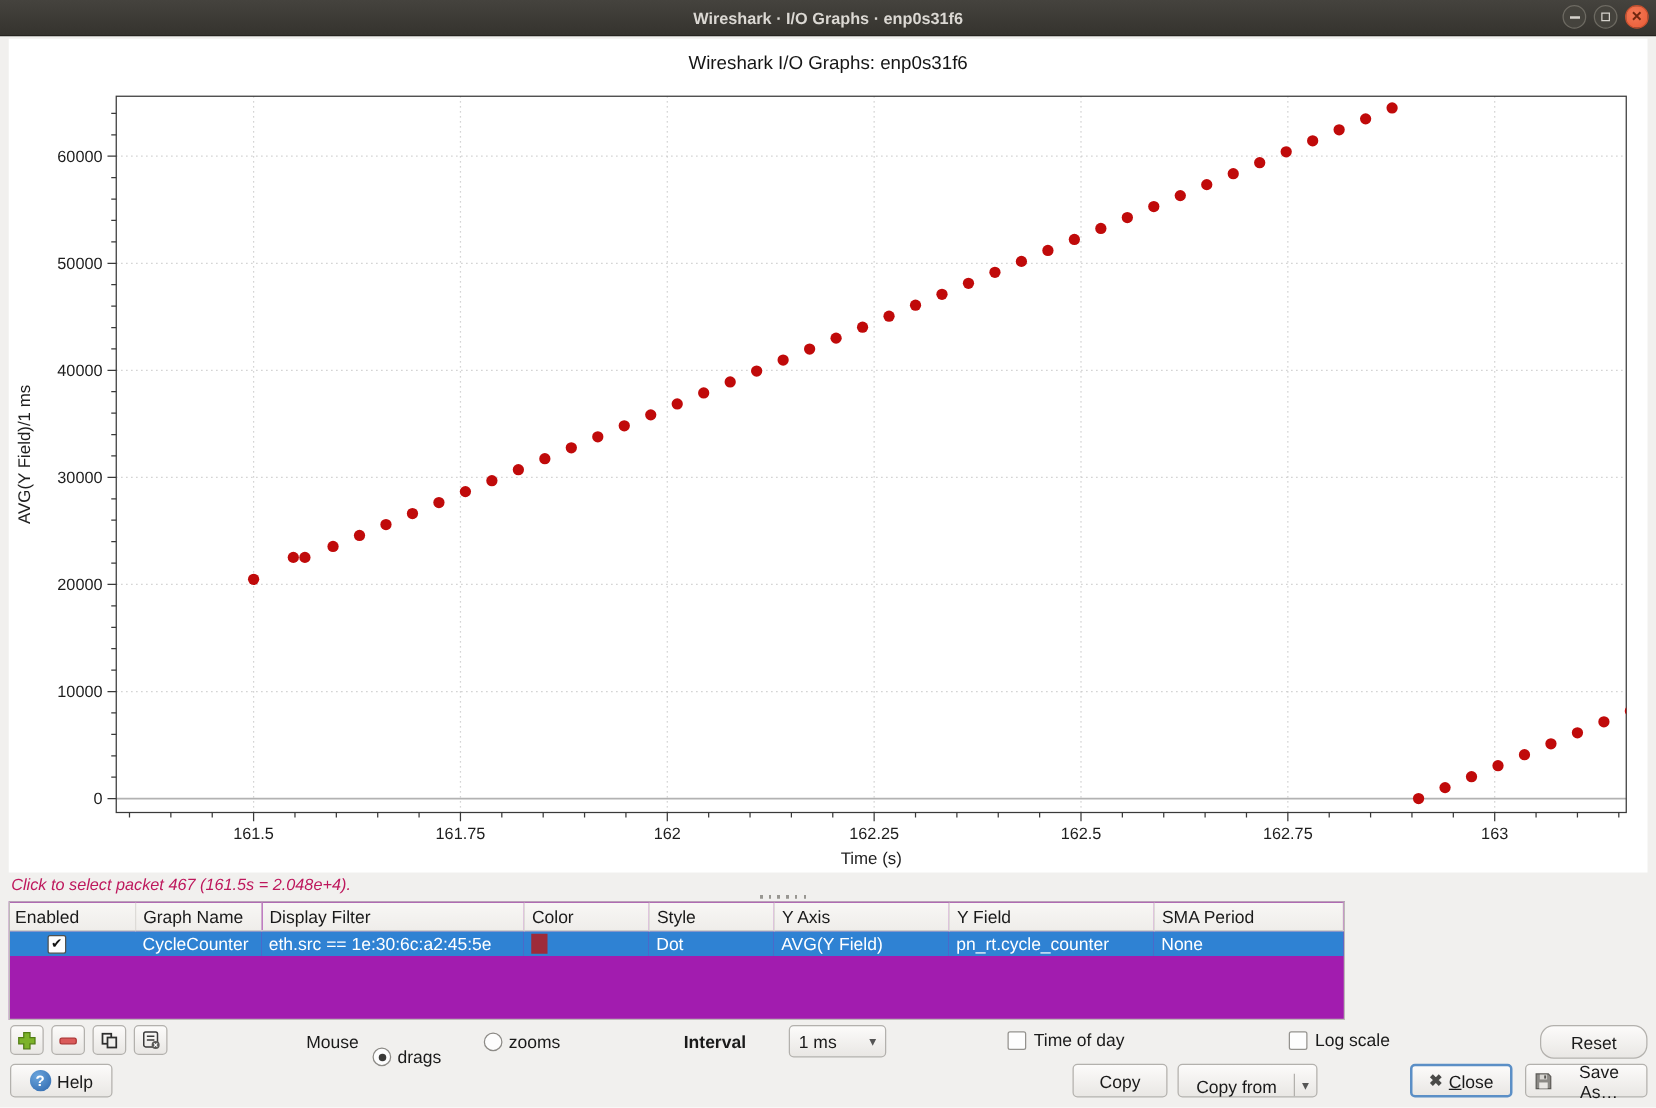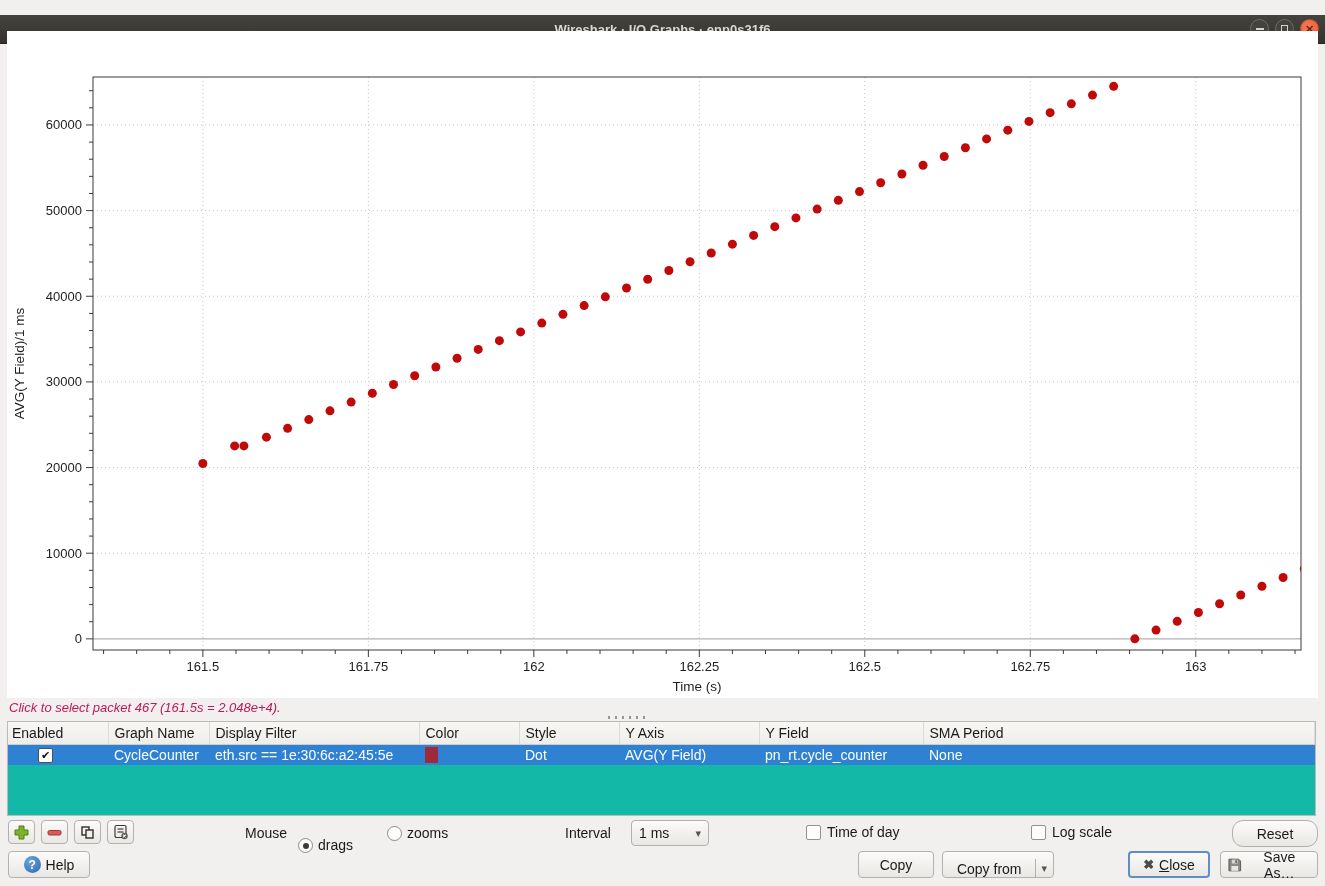--- a/index.html
+++ b/index.html
@@ -3,21 +3,21 @@
 <meta charset="utf-8">
 <style>
   html,body{margin:0;padding:0;}
   body{
     width:1325px;height:886px;position:relative;overflow:hidden;
     background:#f1f0ee;font-family:"Liberation Sans",sans-serif;color:#1a1a1a;
     -webkit-font-smoothing:antialiased;
   }
   
   .titlebar{
-    position:absolute;left:0;top:15px;width:1325px;height:28px;
+    position:absolute;left:0;top:0;width:1325px;height:28px;
     background:linear-gradient(#45423e,#36342f);
     background:linear-gradient(#45433e,#35332e);
     border-bottom:1px solid #262420;
     display:flex;align-items:center;justify-content:center;
   }
   .titlebar .title{font-size:13px;font-weight:bold;color:#dbd8d3;}
   .winbtns{position:absolute;right:6px;top:4px;display:flex;gap:6px;}
   .winbtn{
     width:19px;height:19px;border-radius:50%;box-sizing:border-box;
     background:#45433d;border:1px solid #6d6a62;color:#d5d2cc;
@@ -36,22 +36,22 @@
   #plot-svg .grid{stroke:#c6c6c6;stroke-width:1;stroke-dasharray:1 3;}
   #plot-svg .zero{stroke:#b2b2b2;stroke-width:1.4;}
   #plot-svg .frame{fill:none;stroke:#3a3a3a;stroke-width:1;}
   #plot-svg .tick{stroke:#3a3a3a;stroke-width:1;}
   
   .splitter{position:absolute;left:608px;top:716px;width:40px;height:3px;
     background:repeating-linear-gradient(90deg,#989691 0 2px,transparent 2px 7px);}
   
   .status-line{position:absolute;left:9px;top:700px;font-size:13px;font-style:italic;color:#be185d;}
   
-  .graph-table{position:absolute;left:7px;top:721px;width:1309px;height:95px;
-    background:#14b8a6;border:1px solid #bcbab7;box-sizing:border-box;overflow:hidden;}
+  .graph-table{position:absolute;left:7px;top:721px;width:1069px;height:95px;
+    background:#a21caf;border:1px solid #bcbab7;box-sizing:border-box;overflow:hidden;}
   .graph-table table{border-collapse:collapse;width:100%;table-layout:fixed;font-size:14px;}
   .graph-table th{
     height:22px;font-weight:normal;text-align:left;padding:0 0 0 6px;
     background:linear-gradient(#f8f7f5,#efedea);border-bottom:1px solid #cfcdc9;
     border-right:1px solid #dddbd7;white-space:nowrap;overflow:hidden;
   }
   .graph-table th:first-child{padding-left:4px;}
   .graph-table td{height:20px;padding:0 0 0 6px;white-space:nowrap;overflow:hidden;}
   tr.selected{background:#2f82d3;color:#ffffff;}
   .cbx{width:13px;height:13px;background:#fdfdfd;border:1px solid #50504e;border-radius:2px;
@@ -92,20 +92,21 @@
         <span class="bar"></span>
       </span>
     <span class="winbtn">
         <span class="sq"></span>
       </span>
     <span class="winbtn close">✕</span>
   </div>
 </div>
 
 <div class="plot-widget">
+  <div class="chart-title">Wireshark I/O Graphs: enp0s31f6</div>
   <svg id="plot-svg" width="1311" height="628">
       <defs>
         <clipPath id="pc">
           <rect x="86" y="9" width="1208" height="573"></rect>
         </clipPath>
       </defs>
       <line x1="195.87835616438213" y1="9" x2="195.87835616438213" y2="582" class="grid"></line>
       <line x1="361.3578082191777" y1="9" x2="361.3578082191777" y2="582" class="grid"></line>
       <line x1="526.8372602739732" y1="9" x2="526.8372602739732" y2="582" class="grid"></line>
       <line x1="692.3167123287687" y1="9" x2="692.3167123287687" y2="582" class="grid"></line>
@@ -339,21 +340,21 @@
   </button>
 
   <span class="abs" style="left:238px;top:5px;">Mouse</span>
   <span class="abs" style="left:291px;top:5px;margin-top:12px;">
     <span class="radio on"></span><span>drags</span>
   </span>
   <span class="abs" style="left:380px;top:5px;">
     <span class="radio"></span><span>zooms</span>
   </span>
 
-  <span class="abs" style="left:558px;top:5px;">Interval</span>
+  <span class="abs" style="left:540px;top:5px;font-weight:bold;">Interval</span>
   <span class="dropdown abs" style="left:588px;top:0;margin-left:36px;">
     <span>1 ms</span>
     <span class="dd-arrow">▾</span>
   </span>
 
   <span class="abs" style="left:799px;top:4px;">
     <span class="checkbox"></span><span>Time of day</span>
   </span>
   <span class="abs" style="left:1024px;top:4px;">
     <span class="checkbox"></span><span>Log scale</span>

